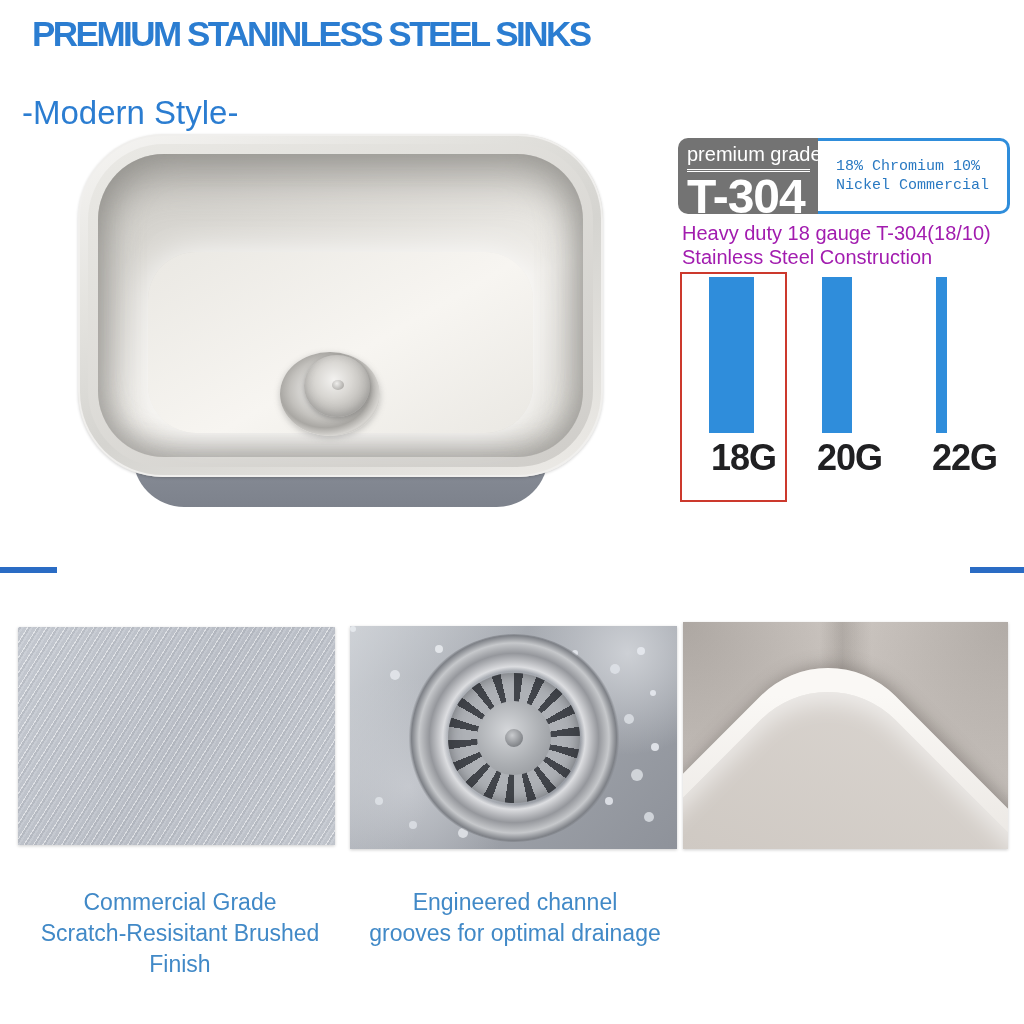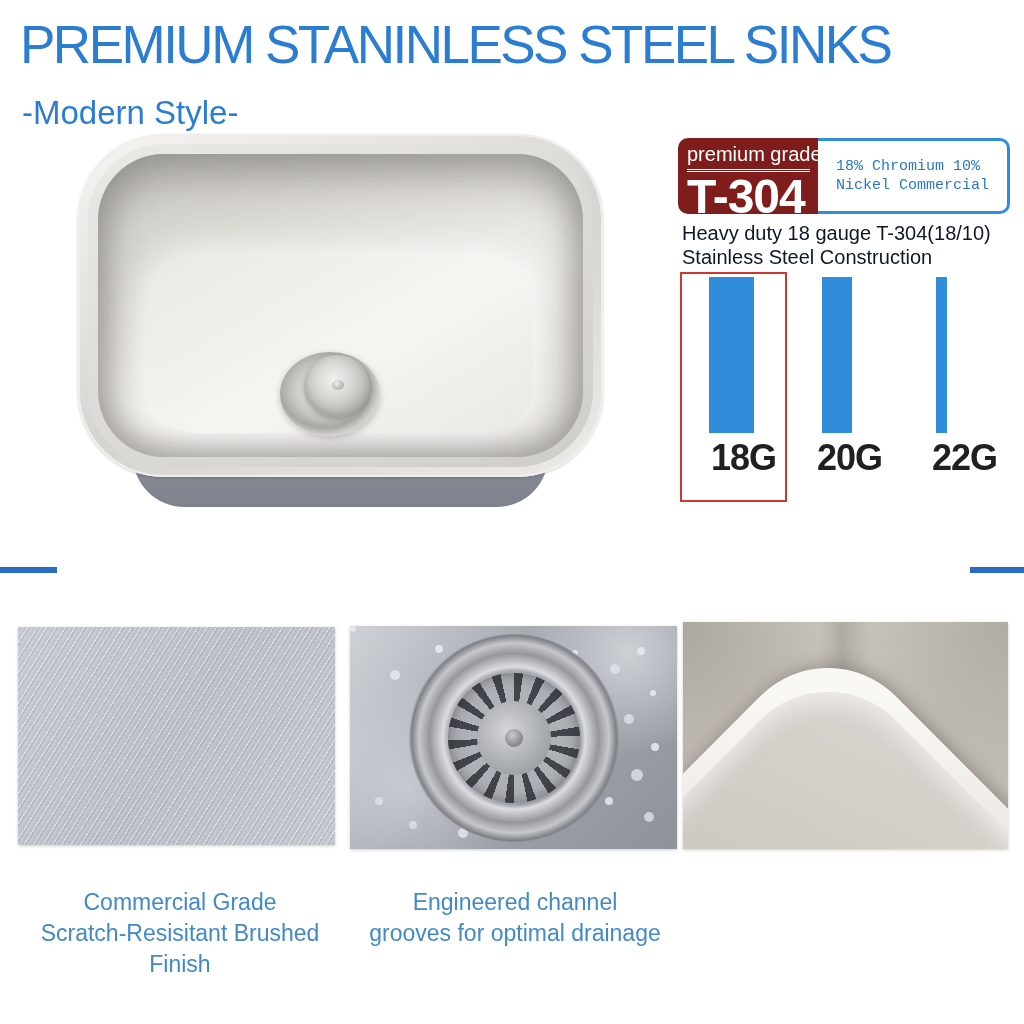--- a/index.html
+++ b/index.html
@@ -6,22 +6,22 @@
   html,body { background:#ffffff; }
   body { font-family:"Liberation Sans", sans-serif; }
   #stage {
     position:relative; width:1024px; height:1024px; background:#ffffff;
     overflow:hidden; margin:0 auto;
   }
   .abs { position:absolute; }
 
   
   .main-title {
-    left:20px; top:14px; width:860px;
-    font-size:53px; font-weight:400; letter-spacing:-2.5px;
+    left:32px; top:14px; width:860px;
+    font-size:35px; font-weight:700; letter-spacing:-2.5px;
     color:#2b7dd1; white-space:nowrap;
   }
   .sub-title {
     left:22px; top:70px; font-size:33px; font-weight:400;
     color:#2b7dd1; white-space:nowrap;margin-top:24px;
   }
 
   
   .sink-photo { left:78px; top:134px; width:525px; height:375px; }
   .sink-base {
@@ -62,41 +62,41 @@
     box-shadow:0 2px 5px rgba(90,90,90,.45), inset 0 -3px 8px rgba(120,120,120,.4);
   }
   .drain-knob {
     left:254px; top:246px; width:12px; height:10px; border-radius:50%;
     background:radial-gradient(circle at 40% 35%,#efeeec,#9a9894);
   }
 
   
   .badge { left:678px; top:138px; width:332px; height:76px; display:flex; }
   .badge-blue {
-    width:140px; height:76px; background:#7f1d1d;
+    width:140px; height:76px; background:#737373;
     border-radius:10px 0 0 10px; padding:5px 8px 8px 9px;
   }
   .badge-label {
     color:#ffffff; font-size:20px; font-weight:400; white-space:nowrap;
     padding-bottom:3px; border-bottom:3px double #ffffff;
   }
   .badge-grade {
     color:#ffffff; font-size:48px; font-weight:700; letter-spacing:-1px;
     line-height:1.0; margin-top:1px;
   }
   .badge-white {
     flex:1; border:3px solid #2f8ddb; border-left:none;
     border-radius:0 10px 10px 0; background:#ffffff;
     display:flex; flex-direction:column; justify-content:center;
     padding-left:18px;
   }
   .badge-comp { color:#2979c2; font-size:15px; line-height:1.3; white-space:nowrap;font-family:Liberation Mono, monospace; }
 
   
-  .construction { left:682px; top:221px; width:330px; color:#0f172a; font-size:20px; line-height:1.22; }
+  .construction { left:682px; top:221px; width:330px; color:#a21caf; font-size:20px; line-height:1.22; }
 
   
   .gauge-highlight {
     left:680px; top:272px; width:107px; height:230px;
     border:2px solid #cc392d; background:transparent;
   }
   .bar { background:#2f8ddb; top:277px; height:156px; }
   .bar-18g { left:709px; width:45px; }
   .bar-20g { left:822px; width:30px; }
   .bar-22g { left:936px; width:11px; }

